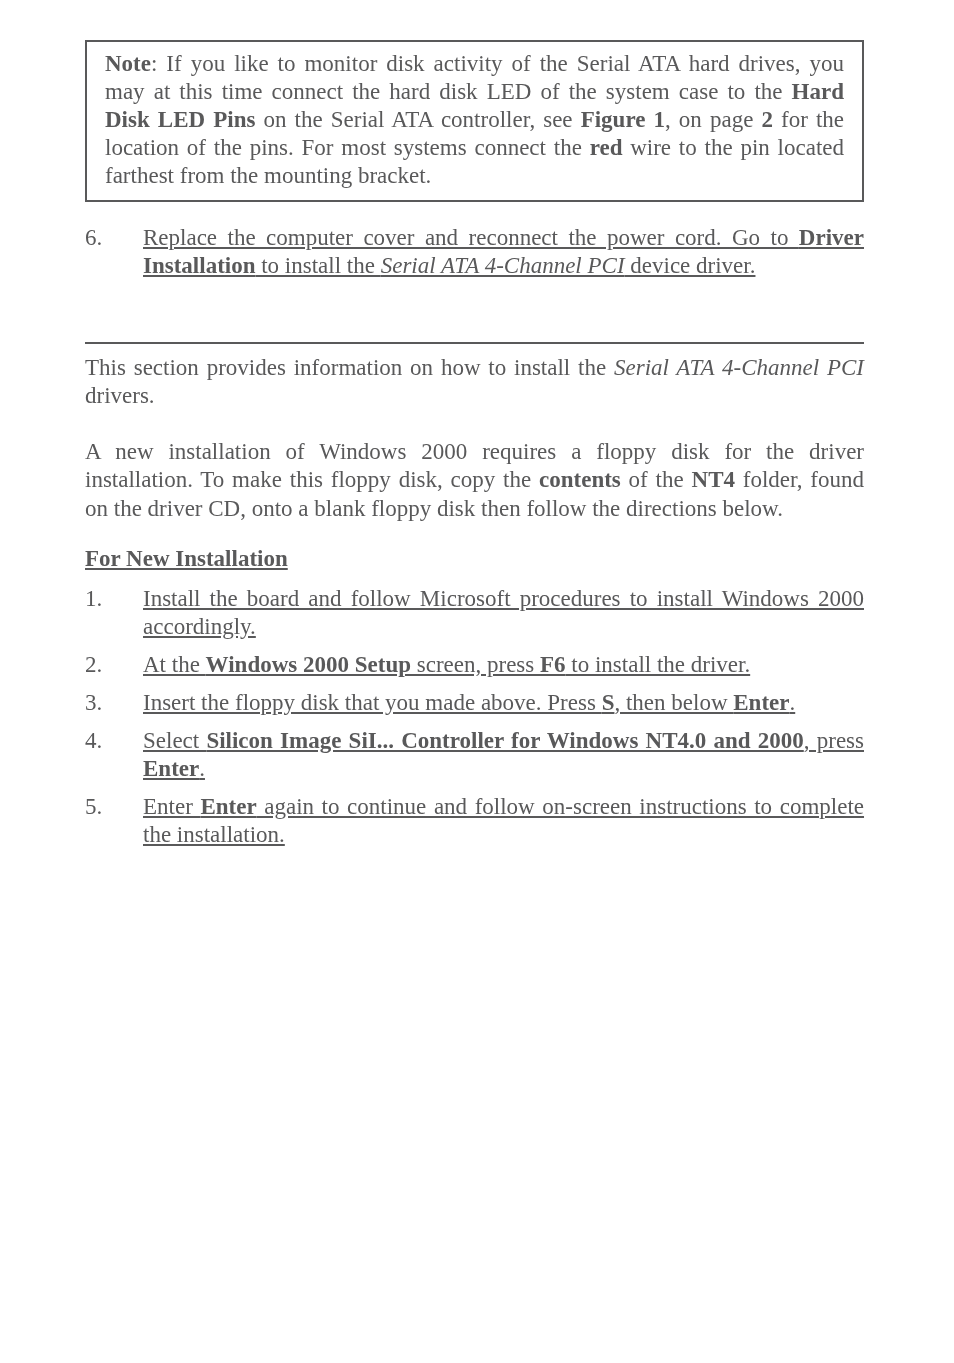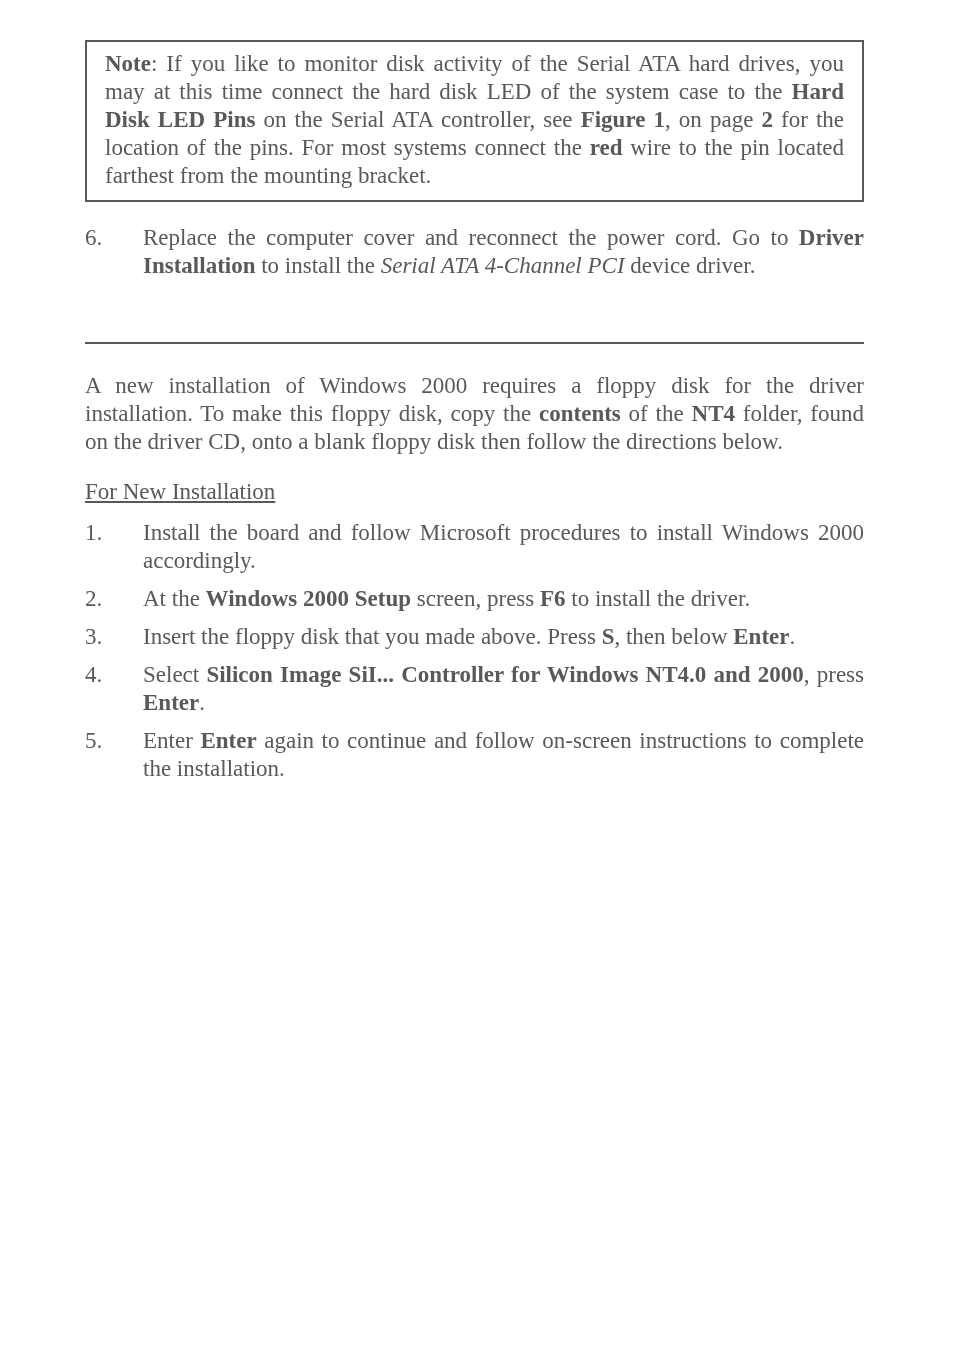--- a/index.html
+++ b/index.html
@@ -34,52 +34,54 @@
     margin-bottom: 10px;
   }
   .num {
     flex: 0 0 58px;
   }
   .body-text {
     margin: 22px 0;
     text-align: justify;
   }
   .section-head {
-    font-weight: normal;
+    font-weight: bold;
     text-decoration: underline;
     margin: 18px 0 12px 0;
   }
   .rule {
     border: none;
     border-top: 2px solid #59595a;
     margin: 62px 0 10px 0;
   }
   .li-text {
     text-align: justify;
     flex: 1;
+    text-decoration: underline;
   }
 </style>
 </head>
 <body>
 
 <div class="page">
 
   <div class="note-box">
     <span><b>Note</b><span>:  If you like to monitor disk activity of the Serial ATA hard drives, you may at this time connect the hard disk LED of the system case to the </span><b>Hard Disk LED Pins</b><span> on the Serial ATA controller, see </span><b>Figure 1</b><span>, on page </span><b>2</b><span> for the location of the pins.   For most systems connect the </span><b>red</b><span> wire to the pin located farthest from the mounting bracket.</span></span>
   </div>
 
   <ul class="ol">
     <li>
       <div class="num">6.</div>
       <div class="li-text"><span>Replace the computer cover and reconnect the power cord.  Go to </span><b>Driver Installation</b><span> to install the </span><i>Serial ATA 4-Channel PCI</i><span> device driver.</span></div>
     </li>
   </ul>
 
   <hr class="rule">
 
+  <div class="body-text" style="margin-top:8px;"><span>This section provides information on how to install the </span><i>Serial ATA 4-Channel PCI</i><span> drivers.</span></div>
 
   <div class="body-text" style="margin-top:28px;"><span>A new installation of Windows 2000 requires a floppy disk for the driver installation.  To make this floppy disk, copy the </span><b>contents</b><span> of the </span><b>NT4</b><span> folder, found on the driver CD, onto a blank floppy disk then follow the directions below.</span></div>
 
   <div class="section-head">For New Installation</div>
 
   <ul class="ol">
     <li>
       <div class="num">1.</div>
       <div class="li-text">Install the board and follow Microsoft procedures to install Windows 2000 accordingly.</div>
     </li>

